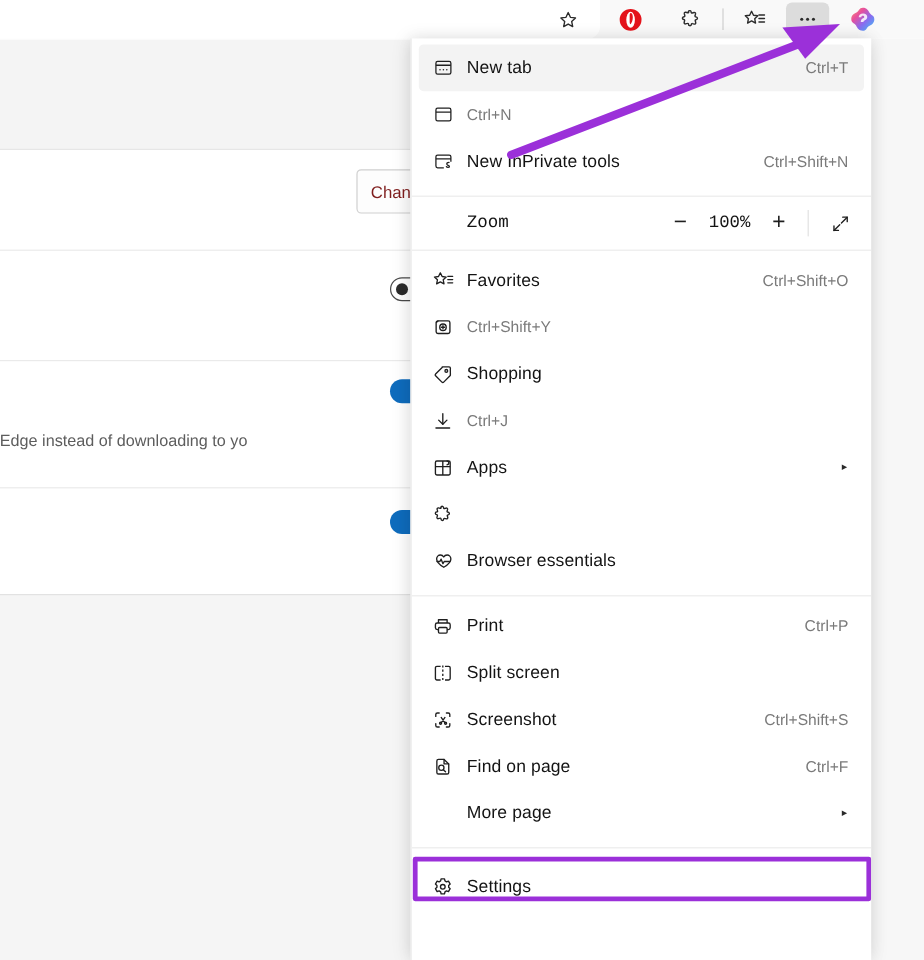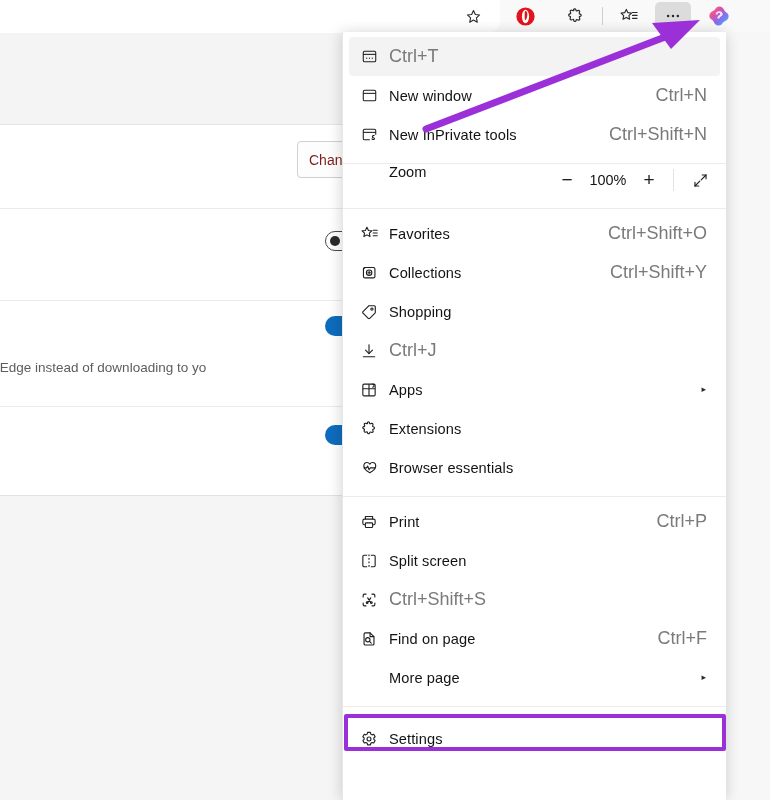--- a/index.html
+++ b/index.html
@@ -93,30 +93,30 @@
   .mi.hover { background: #f3f3f3; }
   .mi-icon {
     width: 40px; min-width: 40px; display: flex; align-items: center;
     justify-content: center; color: #1f1f1f;
   }
   .mi-icon.blank { }
   .mi-label {
     flex: 1; font-size: 14.6px; color: #131313; letter-spacing: 0.1px;
   }
   .mi-accel {
-    font-size: 18px; color: #7a7a7a; padding-right: 13px; white-space: nowrap;
+    font-size: 13px; color: #7a7a7a; padding-right: 13px; white-space: nowrap;
   }
   .mi-arrow {
     padding-right: 14px; color: #2a2a2a; font-size: 9px; line-height: 1;
   }
   .divider { height: 1px; background: #ececec; margin: 4px 0 4px 0; }
 
   
   .zoom-row {
-    height: 44px; display: flex; align-items: flex-start; margin: 0 6px;
+    height: 44px; display: flex; align-items: center; margin: 0 6px; font-family: Liberation Mono, monospace;
   }
   .zoom-label { font-size: 14.6px; color: #131313; padding-left: 40px; }
   .zoom-ctrls {
     margin-left: auto; display: flex; align-items: center;
   }
   .zoom-btn {
     width: 36px; height: 32px; display: flex; align-items: center;
     justify-content: center; font-size: 19px; color: #1f1f1f; font-weight: 300;
   }
   .zoom-val {
@@ -228,31 +228,31 @@
     <div class="mi hover">
       <span class="mi-icon">
         <svg width="17" height="17" viewBox="0 0 24 24" fill="none" stroke="#1f1f1f" stroke-width="1.5">
           <rect x="3.2" y="4.5" width="17.6" height="15" rx="2"></rect>
           <path d="M3.2 9h17.6"></path>
           <circle cx="8" cy="14.4" r="0.9" fill="#1f1f1f" stroke="none"></circle>
           <circle cx="12" cy="14.4" r="0.9" fill="#1f1f1f" stroke="none"></circle>
           <circle cx="16" cy="14.4" r="0.9" fill="#1f1f1f" stroke="none"></circle>
         </svg>
       </span>
+      <span class="mi-label">New tab</span>
       <span class="mi-accel">Ctrl+T</span>
     </div>
 
     <div class="mi">
       <span class="mi-icon">
         <svg width="17" height="17" viewBox="0 0 24 24" fill="none" stroke="#1f1f1f" stroke-width="1.5">
           <rect x="3.2" y="4.5" width="17.6" height="15" rx="2"></rect>
           <path d="M3.2 9h17.6"></path>
         </svg>
       </span>
-      <span class="mi-label">New window</span>
       <span class="mi-accel">Ctrl+N</span>
     </div>
 
     <div class="mi">
       <span class="mi-icon">
         <svg width="17" height="17" viewBox="0 0 24 24" fill="none" stroke="#1f1f1f" stroke-width="1.5">
           <path d="M20.8 12.5V6.5a2 2 0 0 0-2-2H5.2a2 2 0 0 0-2 2v11a2 2 0 0 0 2 2h7.3"></path>
           <path d="M3.2 9h17.6"></path>
           <path d="M18.6 13.2c-1.6 0-2.6.8-2.6 1.8 0 .7.6 1.2 1.5 1.6.9.4 1.6.7 1.6 1.3 0 .7-.7 1.2-1.7 1.2-.9 0-1.6-.4-1.9-.9" stroke-linecap="round"></path>
         </svg>
@@ -296,21 +296,20 @@
 
     <div class="mi">
       <span class="mi-icon">
         <svg width="18" height="18" viewBox="0 0 24 24" fill="none" stroke="#1f1f1f" stroke-width="1.5">
           <path d="M6.6 4.6h11.3a2 2 0 0 1 2 2v9.9a2 2 0 0 1-2 2H6.6a2 2 0 0 1-2-2V6.6a2 2 0 0 1 2-2z"></path>
           <path d="M7.2 4.6c-1.4.4-2.1 1-2.3 2.2"></path>
           <circle cx="12.2" cy="11.6" r="3.6"></circle>
           <path d="M12.2 9.8v3.6M10.4 11.6h3.6" stroke-linecap="round"></path>
         </svg>
       </span>
-      <span class="mi-label">Collections</span>
       <span class="mi-accel">Ctrl+Shift+Y</span>
     </div>
 
 
     <div class="mi">
       <span class="mi-icon">
         <svg width="18" height="18" viewBox="0 0 24 24" fill="none" stroke="#1f1f1f" stroke-width="1.5" stroke-linejoin="round">
           <path d="M11.4 3.6H19a1.4 1.4 0 0 1 1.4 1.4v7.6a1.4 1.4 0 0 1-.4 1l-7 7a1.4 1.4 0 0 1-2 0l-7-7a1.4 1.4 0 0 1 0-2l7-7a1.4 1.4 0 0 1 .4-.4z"></path>
           <circle cx="15.9" cy="8.1" r="1.5"></circle>
         </svg>
@@ -341,21 +340,20 @@
       <span class="mi-label">Apps</span>
       <span class="mi-arrow">▸</span>
     </div>
 
     <div class="mi">
       <span class="mi-icon">
         <svg width="18" height="18" viewBox="0 0 24 24" fill="none" stroke="#1f1f1f" stroke-width="1.5" stroke-linejoin="round">
           <path d="M9.8 4c0-1 .9-1.7 1.9-1.4.7.2 1.1.9 1.1 1.6 0 .6.5 1 1.1.8l1.9-.5c.9-.2 1.7.6 1.5 1.5l-.5 1.9c-.2.6.2 1.1.8 1.1.7 0 1.4.4 1.6 1.1.3 1-.4 1.9-1.4 1.9-.6 0-1 .5-.8 1.1l.5 1.9c.2.9-.6 1.7-1.5 1.5l-1.9-.5c-.6-.2-1.1.2-1.1.8 0 1-.9 1.7-1.9 1.4-.7-.2-1.1-.9-1.1-1.6 0-.6-.5-1-1.1-.8l-1.9.5c-.9.2-1.7-.6-1.5-1.5l.5-1.9c.2-.6-.2-1.1-.8-1.1-1 0-1.7-.9-1.4-1.9.2-.7.9-1.1 1.6-1.1.6 0 1-.5.8-1.1l-.5-1.9c-.2-.9.6-1.7 1.5-1.5l1.9.5c.6.2 1.1-.2 1.1-.8z"></path>
         </svg>
       </span>
-      <span class="mi-label">Extensions</span>
       <span class="mi-accel"></span>
     </div>
 
     <div class="mi">
       <span class="mi-icon">
         <svg width="19" height="18" viewBox="0 0 24 24" fill="none" stroke="#1f1f1f" stroke-width="1.5" stroke-linecap="round" stroke-linejoin="round">
           <path d="M20.3 9.2c0-2.6-1.9-4.5-4.2-4.5-1.6 0-3 .9-3.7 2.2-.8-1.3-2.1-2.2-3.7-2.2-2.3 0-4.2 1.9-4.2 4.5 0 4.3 6.3 8.2 7.9 9.1 1.6-.9 7.9-4.8 7.9-9.1z"></path>
           <path d="M4.9 11.9h3.2l1.4-2.6 2 5 1.4-2.4h6.3"></path>
         </svg>
       </span>
@@ -394,20 +392,21 @@
         <svg width="18" height="18" viewBox="0 0 24 24" fill="none" stroke="#1f1f1f" stroke-width="1.5" stroke-linecap="round">
           <path d="M4.2 8V6a1.8 1.8 0 0 1 1.8-1.8h2"></path>
           <path d="M19.8 8V6A1.8 1.8 0 0 0 18 4.2h-2"></path>
           <path d="M4.2 16v2a1.8 1.8 0 0 0 1.8 1.8h2"></path>
           <path d="M19.8 16v2a1.8 1.8 0 0 1-1.8 1.8h-2"></path>
           <path d="M10.2 9.2l4.2 6M14.4 9.2l-4.2 6"></path>
           <circle cx="9.5" cy="15.6" r="1.1"></circle>
           <circle cx="15.1" cy="15.6" r="1.1"></circle>
         </svg>
       </span>
+      <span class="mi-label">Screenshot</span>
       <span class="mi-accel">Ctrl+Shift+S</span>
     </div>
 
     <div class="mi">
       <span class="mi-icon">
         <svg width="18" height="18" viewBox="0 0 24 24" fill="none" stroke="#1f1f1f" stroke-width="1.5" stroke-linejoin="round" stroke-linecap="round">
           <path d="M13.4 3.8H7.2a1.8 1.8 0 0 0-1.8 1.8v12.6a1.8 1.8 0 0 0 1.8 1.8h9.6a1.8 1.8 0 0 0 1.8-1.8V8.8z"></path>
           <path d="M13.4 3.8v5h5"></path>
           <circle cx="10.4" cy="13" r="2.9"></circle>
           <path d="M12.6 15.2l2.4 2.4"></path>

